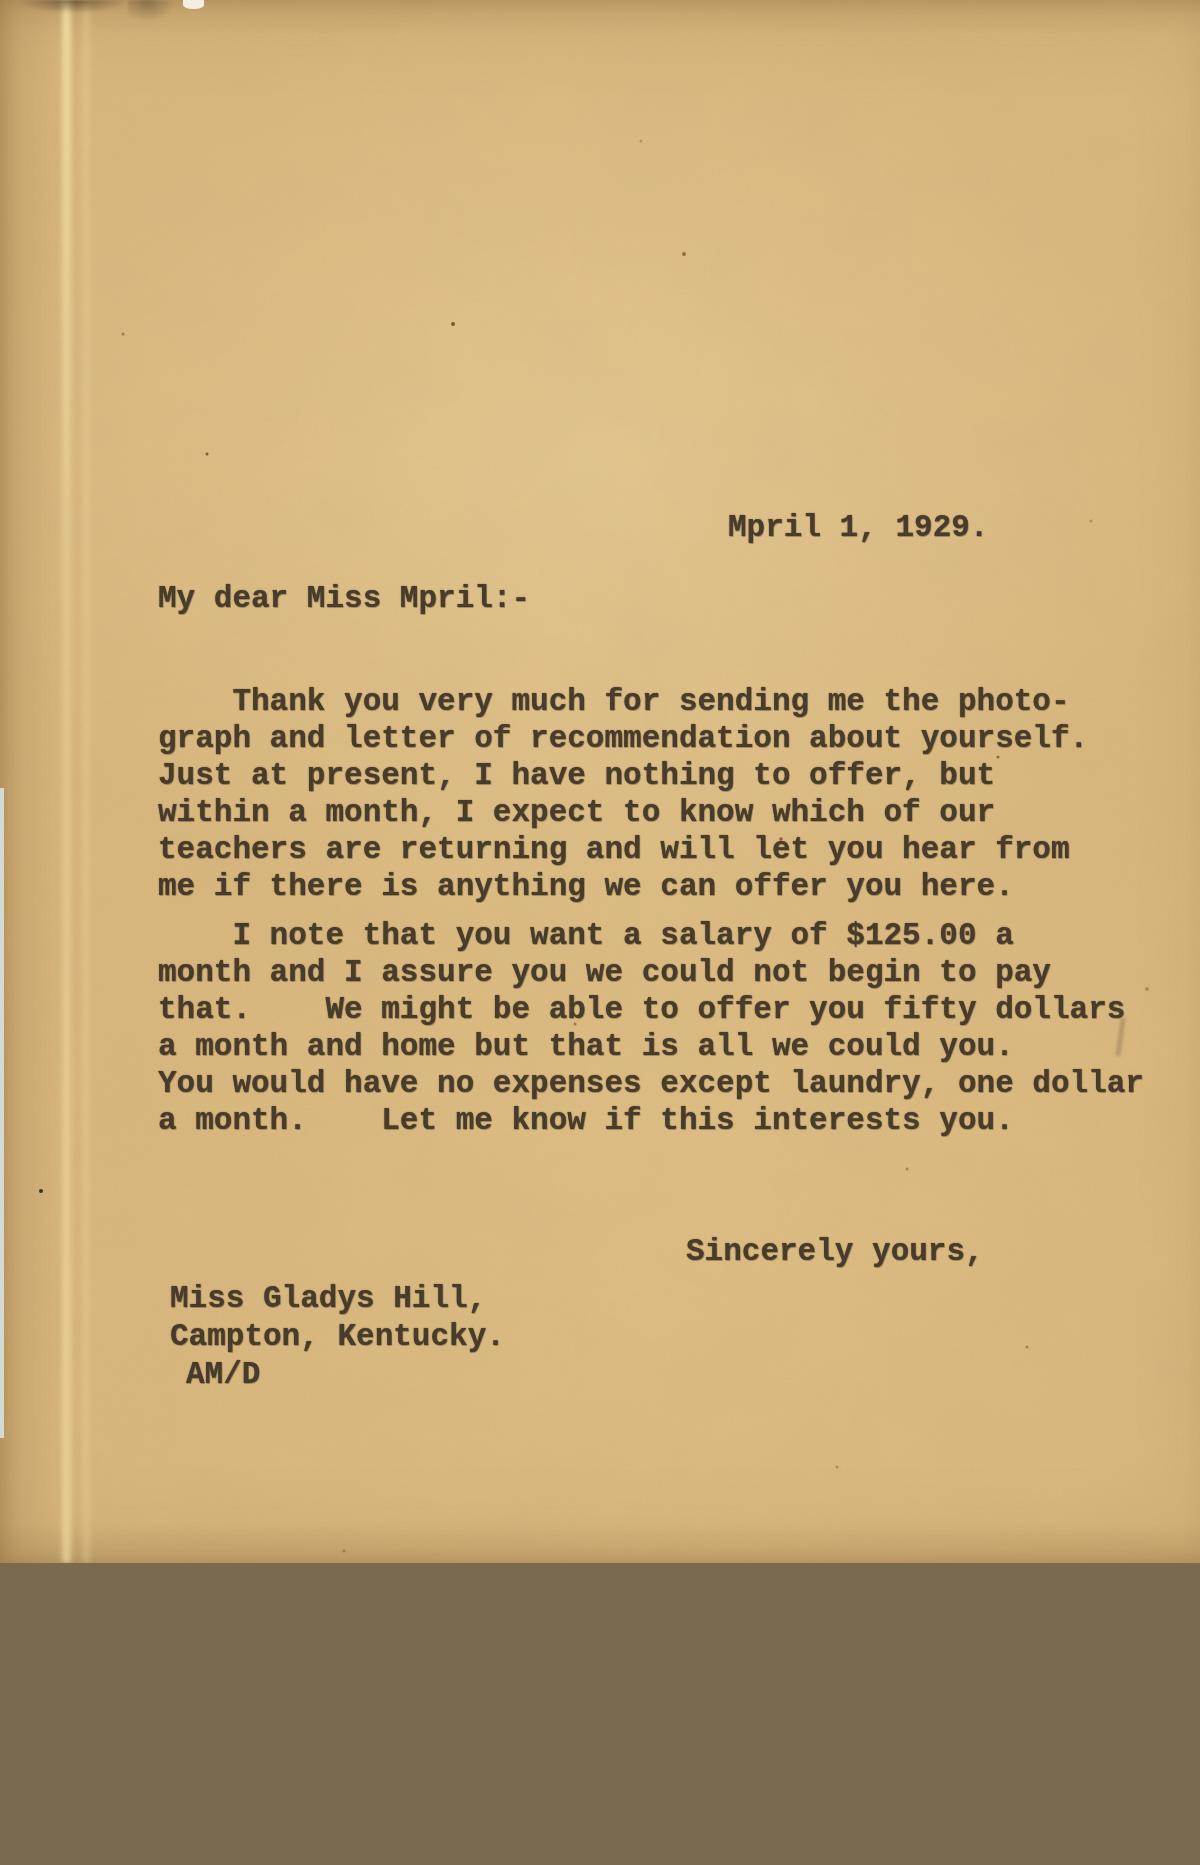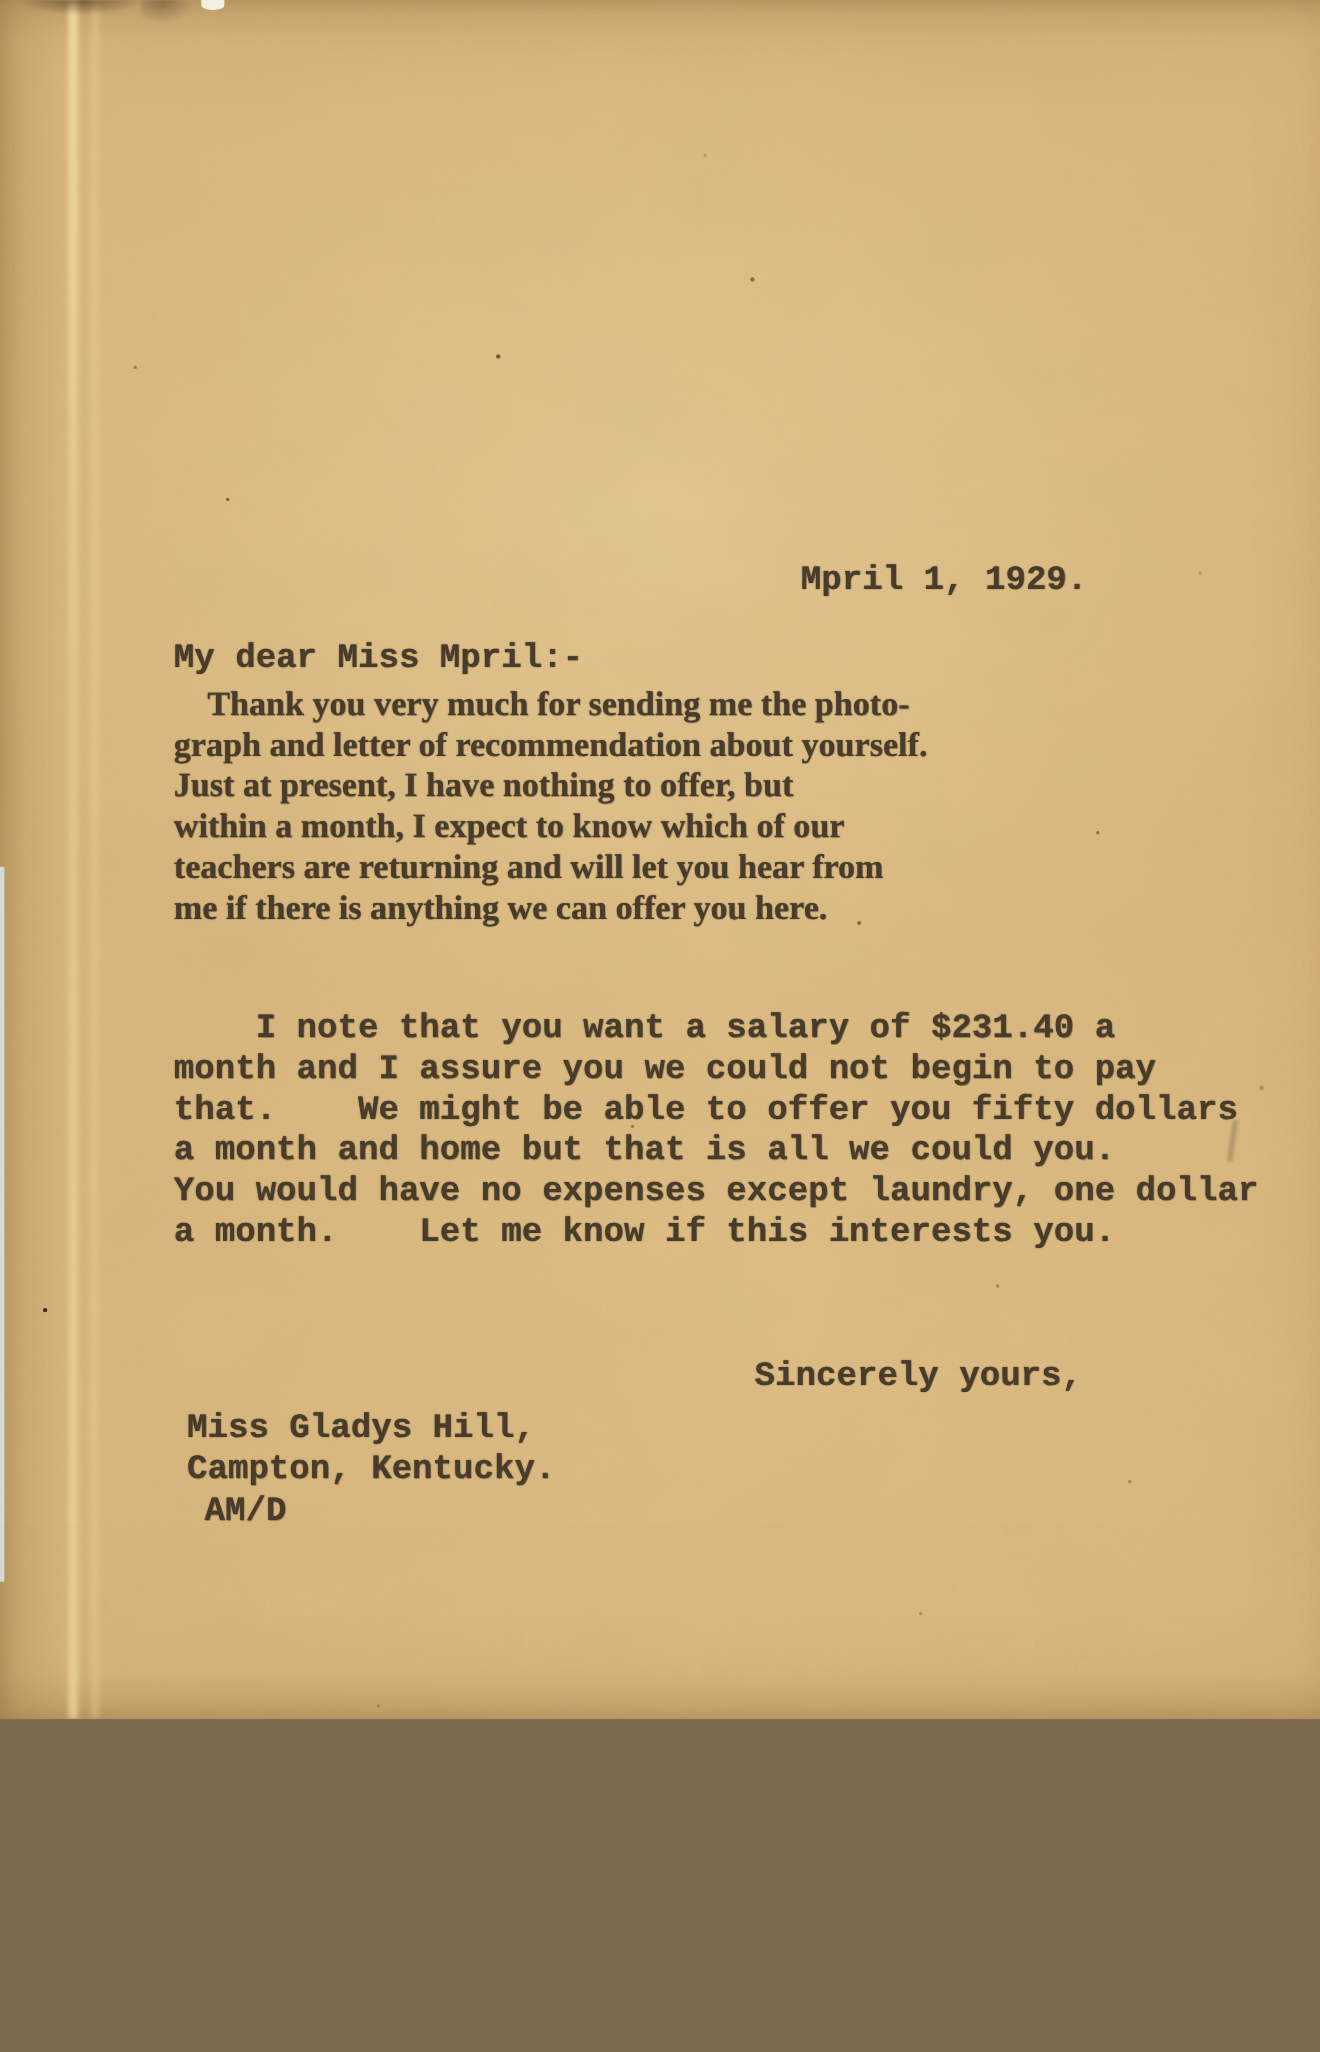--- a/index.html
+++ b/index.html
@@ -31,21 +31,21 @@
     font-size:31px;
     line-height:37px;
     letter-spacing:0;
     color:var(--ink,#33291e);
     opacity:0.90;
     text-shadow:0 0 1.3px rgba(48,38,26,0.8), 0.7px 0.5px 0.6px rgba(48,38,26,0.3);
     filter:blur(0.25px);
   }
   .date-line{left:728px;top:509px;}
   .salutation{left:158px;top:580px;}
-  .para1{left:158px;top:621px;font-family:Liberation Serif, serif;}
+  .para1{left:158px;top:683px;}
   .para2{left:158px;top:917px;}
   .closing{left:686px;top:1204px;margin-top:29px;}
   .addr1{left:170px;top:1280px;}
   .addr2{left:170px;top:1318px;text-align:right;}
   .addr3{left:186px;top:1356px;}
   .fold{position:absolute;pointer-events:none;}
   .fold-v1{left:62px;top:0;width:9px;height:100%;
     background:linear-gradient(180deg, rgba(247,227,168,0.85) 0%, rgba(247,227,168,0.35) 40%, rgba(247,227,168,0.65) 100%);
     filter:blur(2.5px);}
   .fold-v2{left:84px;top:0;width:5px;height:100%;background:rgba(246,226,166,0.45);filter:blur(3px);}
@@ -105,21 +105,21 @@
   <div class="pencil-mark"></div>
 
   <div class="typed date-line">Mpril 1, 1929.</div>
   <div class="typed salutation">My dear Miss Mpril:-</div>
   <div class="typed para1">    Thank you very much for sending me the photo-
 graph and letter of recommendation about yourself.
 Just at present, I have nothing to offer, but
 within a month, I expect to know which of our
 teachers are returning and will let you hear from
 me if there is anything we can offer you here.</div>
-  <div class="typed para2">    I note that you want a salary of $231.40 a
+  <div class="typed para2">    I note that you want a salary of $125.00 a
 month and I assure you we could not begin to pay
 that.    We might be able to offer you fifty dollars
 a month and home but that is all we could you.
 You would have no expenses except laundry, one dollar
 a month.    Let me know if this interests you.</div>
   <div class="typed closing">Sincerely yours,</div>
   <div class="typed addr1">Miss Gladys Hill,</div>
   <div class="typed addr2">Campton, Kentucky.</div>
   <div class="typed addr3">AM/D</div>
 

